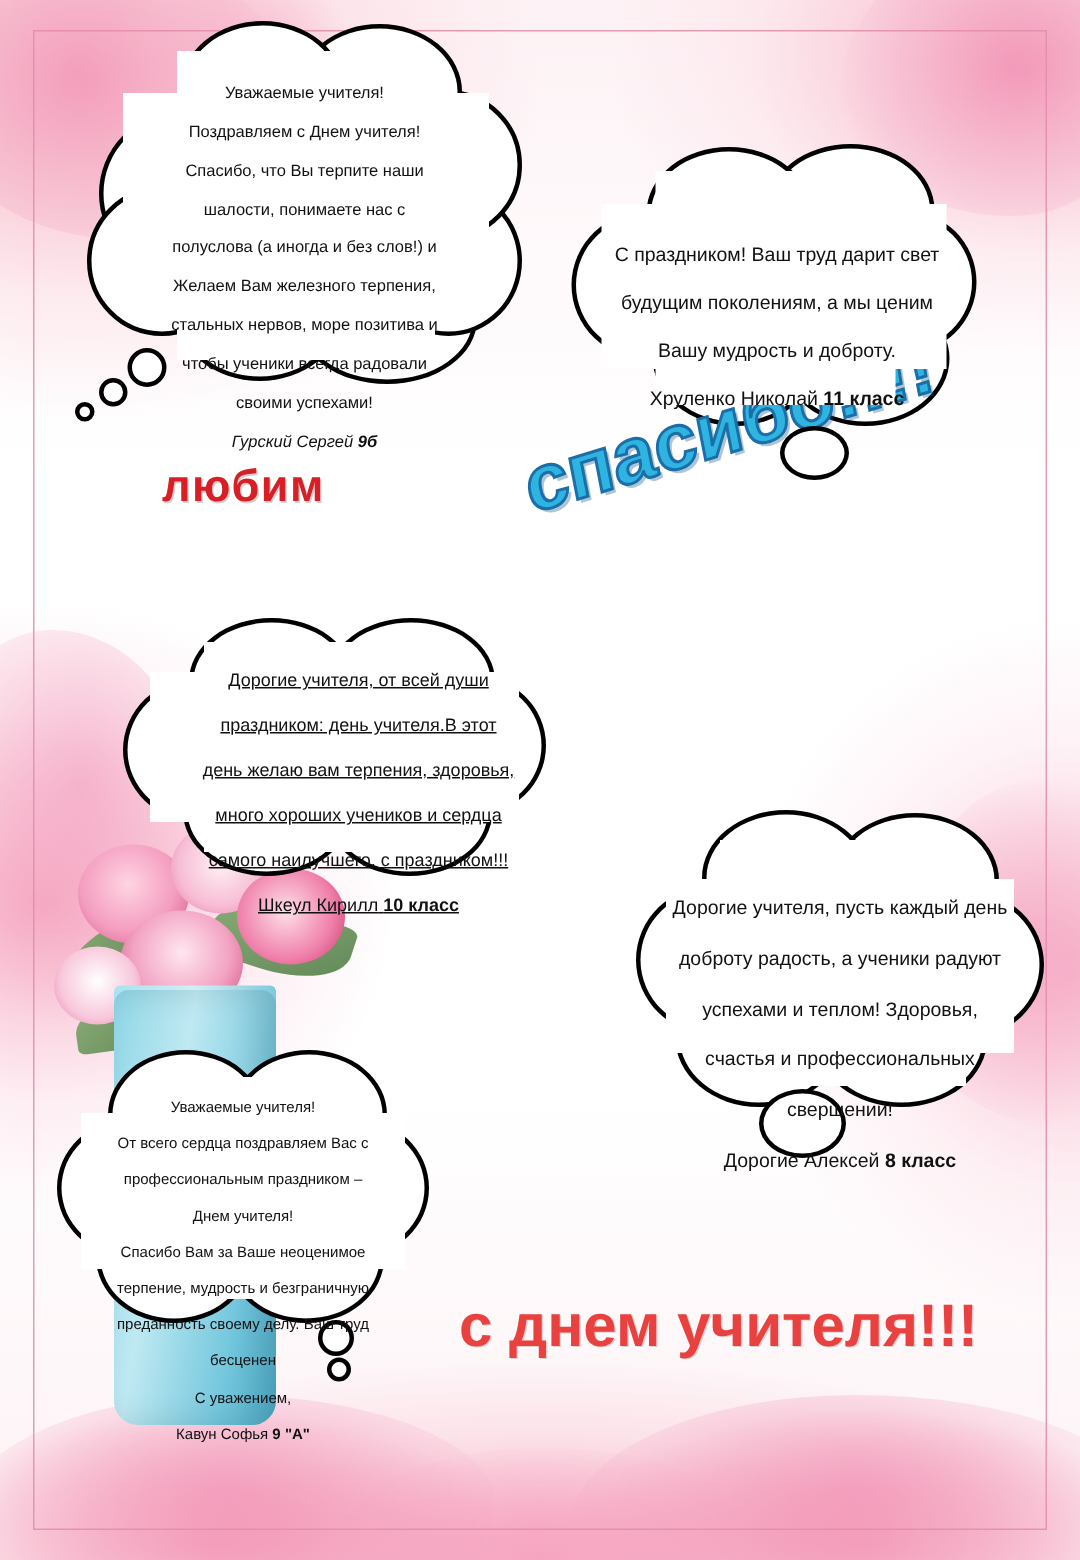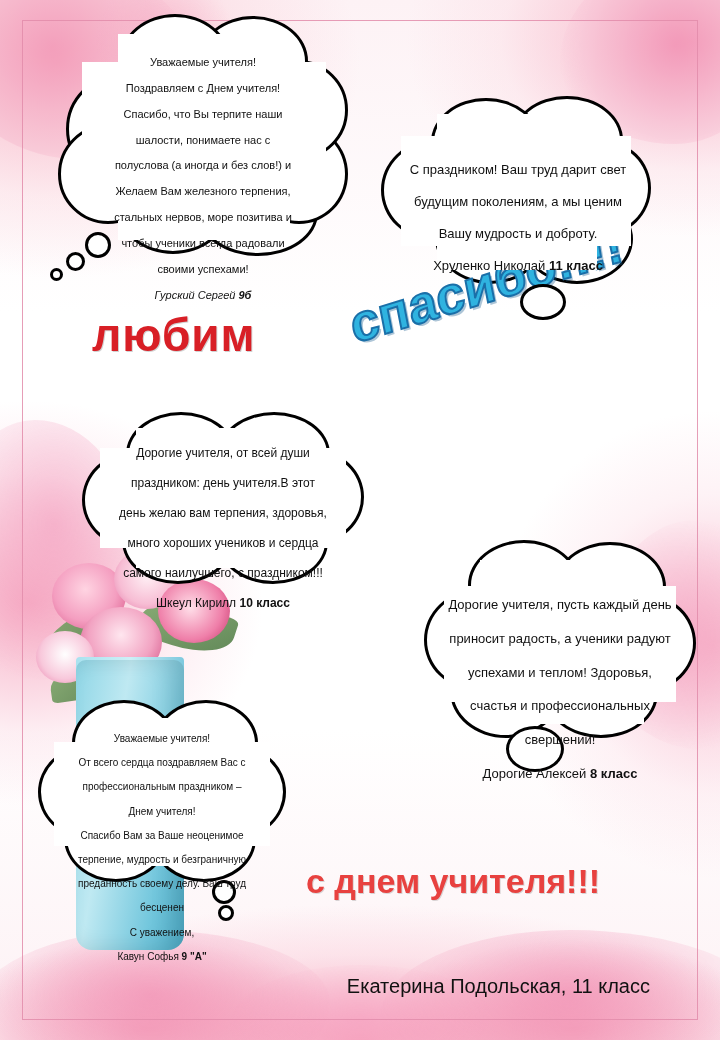--- a/index.html
+++ b/index.html
@@ -117,41 +117,41 @@
     z-index: 4;
   }
 
   
   .wordart {
     position: absolute;
     font-weight: bold;
     white-space: nowrap;
   }
   .wa-lyubim {
-    left: 92px;
+    left: 108px;
     top: 308px;
-    font-size: 46px;
+    font-size: 30px;
     color: #d81f26;
     letter-spacing: 1px;
     text-shadow: 1px 1px 0 rgba(0,0,0,0.18);
   }
   .wa-spasibo {
     left: 345px;
     top: 296px;
     font-size: 52px;
     color: #2fb3e0;
     -webkit-text-stroke: 2px #1a6fa8;
     transform: rotate(-17deg) skewX(-6deg);
     transform-origin: left top;
     text-shadow: 2px 3px 0 rgba(20,90,140,0.35);
   }
   .wa-withday {
     left: 306px;
     top: 862px;
-    font-size: 34px;
+    font-size: 40px;
     color: #e8413f;
     text-shadow: 1px 1px 0 rgba(0,0,0,0.15);
   }
   .credit {
     position: absolute;
     right: 70px;
     bottom: 42px;
     font-size: 20px;
     color: #111;
   }
@@ -244,21 +244,21 @@
 
   <div class="cloud" style="left:82px;top:412px;width:282px;height:172px;">
     <div class="lobe" style="left:0px;top:40px;width:100px;height:96px;"></div>
     <div class="lobe" style="left:40px;top:86px;width:112px;height:86px;"></div>
     <div class="lobe" style="left:136px;top:88px;width:110px;height:84px;"></div>
     <div class="lobe" style="left:184px;top:38px;width:98px;height:94px;"></div>
     <div class="lobe" style="left:136px;top:0px;width:112px;height:84px;"></div>
     <div class="lobe" style="left:44px;top:0px;width:110px;height:84px;"></div>
     <div class="core" style="left:18px;top:36px;width:246px;height:100px;"></div>
     <div class="core" style="left:54px;top:16px;width:174px;height:140px;"></div>
-    <div class="txt s-12" style="left:10px;top:20px;width:262px;line-height:1.5;">
+    <div class="txt s-12" style="left:26px;top:20px;width:262px;line-height:1.5;text-decoration:underline;">
       <p>Дорогие учителя, от всей души</p>
       <p>праздником: день учителя.В этот</p>
       <p>день желаю вам терпения, здоровья,</p>
       <p>много хороших учеников и сердца</p>
       <p>самого наилучшего, с праздником!!!</p>
       <p>
         <span>Шкеул Кирилл</span>
         <b>10 класс</b>
       </p>
     </div>
@@ -268,21 +268,21 @@
     <div class="lobe" style="left:0px;top:50px;width:104px;height:100px;"></div>
     <div class="lobe" style="left:26px;top:104px;width:112px;height:94px;"></div>
     <div class="lobe" style="left:120px;top:108px;width:114px;height:90px;"></div>
     <div class="lobe" style="left:170px;top:54px;width:102px;height:98px;"></div>
     <div class="lobe" style="left:130px;top:2px;width:112px;height:90px;"></div>
     <div class="lobe" style="left:44px;top:0px;width:112px;height:90px;"></div>
     <div class="core" style="left:20px;top:46px;width:232px;height:116px;"></div>
     <div class="core" style="left:56px;top:20px;width:164px;height:164px;"></div>
     <div class="txt s-13" style="left:8px;top:42px;width:256px;line-height:1.6;">
       <p>Дорогие учителя, пусть каждый день</p>
-      <p>приносит радость, а ученики радуют</p>
+      <p>доброту радость, а ученики радуют</p>
       <p>успехами и теплом! Здоровья,</p>
       <p>счастья и профессиональных</p>
       <p>свершений!</p>
       <p>
         <span>Дорогие Алексей</span>
         <b>8 класс</b>
       </p>
     </div>
   </div>
   <div class="tail-dot" style="left:506px;top:726px;width:58px;height:46px;"></div>
@@ -312,14 +312,13 @@
       </p>
     </div>
   </div>
   <div class="tail-dot" style="left:212px;top:880px;width:24px;height:24px;"></div>
   <div class="tail-dot" style="left:218px;top:905px;width:16px;height:16px;"></div>
 
   <div class="wordart wa-lyubim">любим</div>
   <div class="wordart wa-spasibo">спасибо!!!!</div>
   <div class="wordart wa-withday">с днем учителя!!!</div>
 
-  <div class="credit">Екатерина Подольская, 11 класс</div>
 </div>
 
 </body></html>

